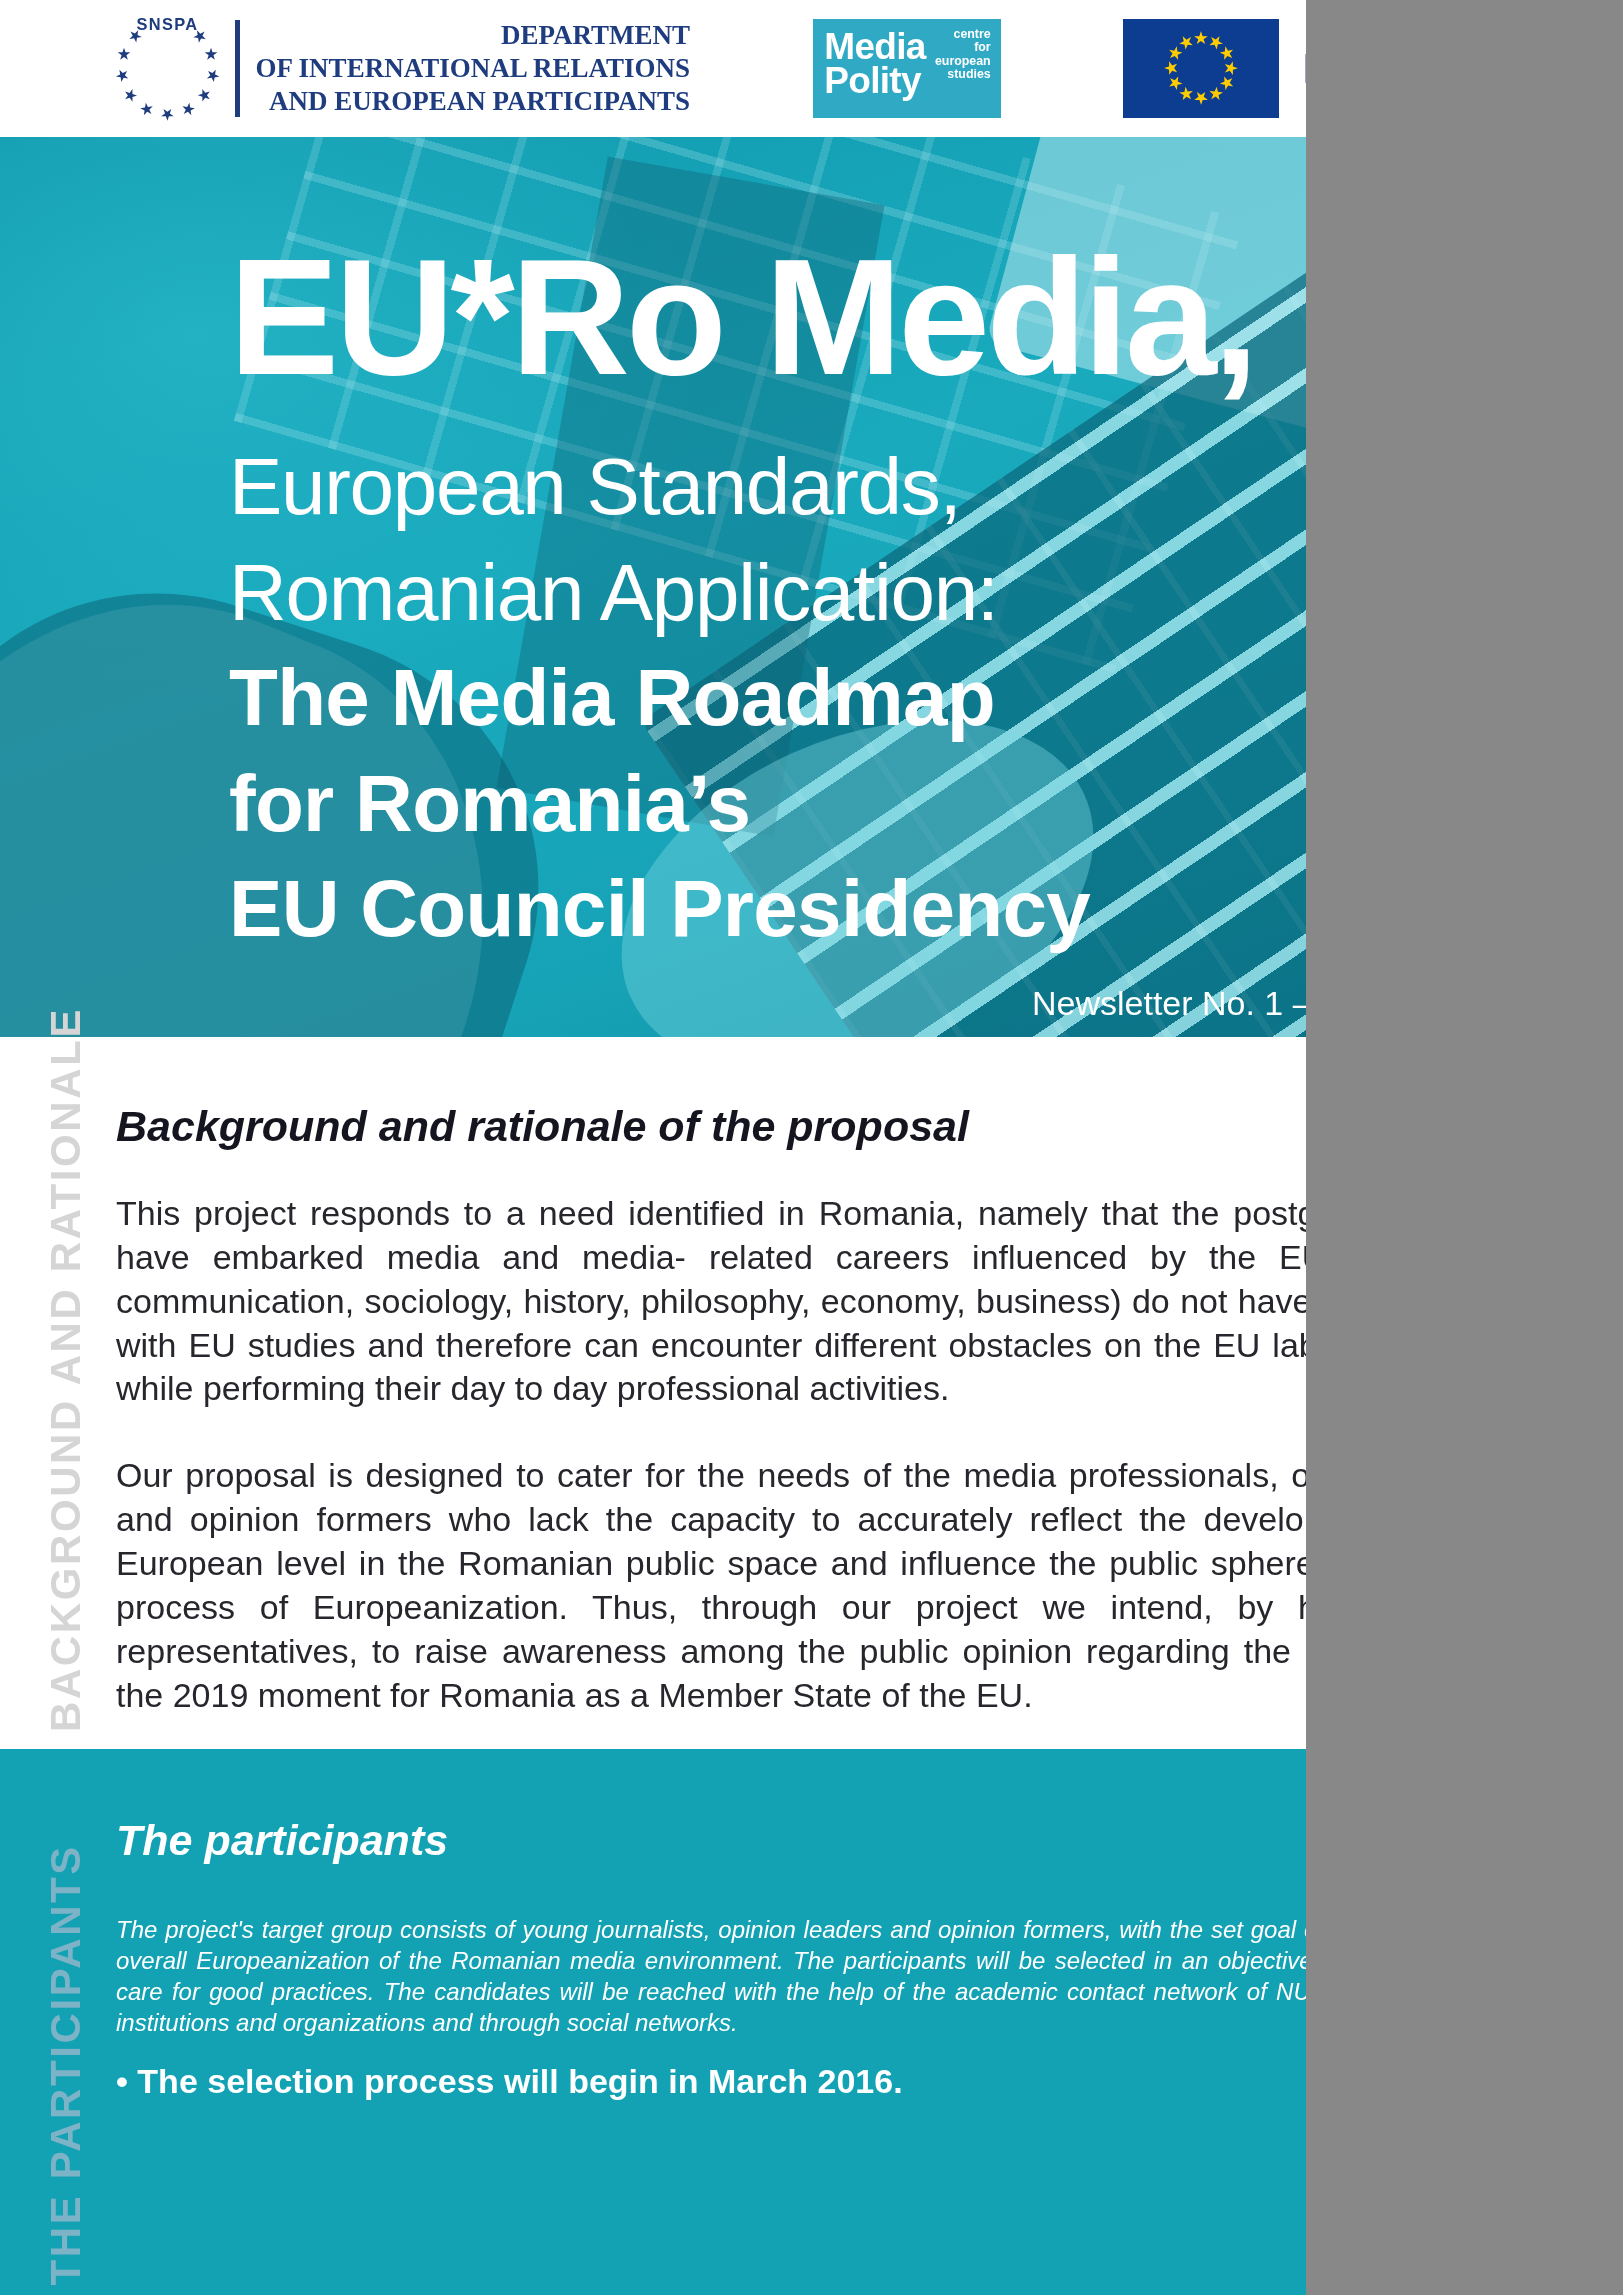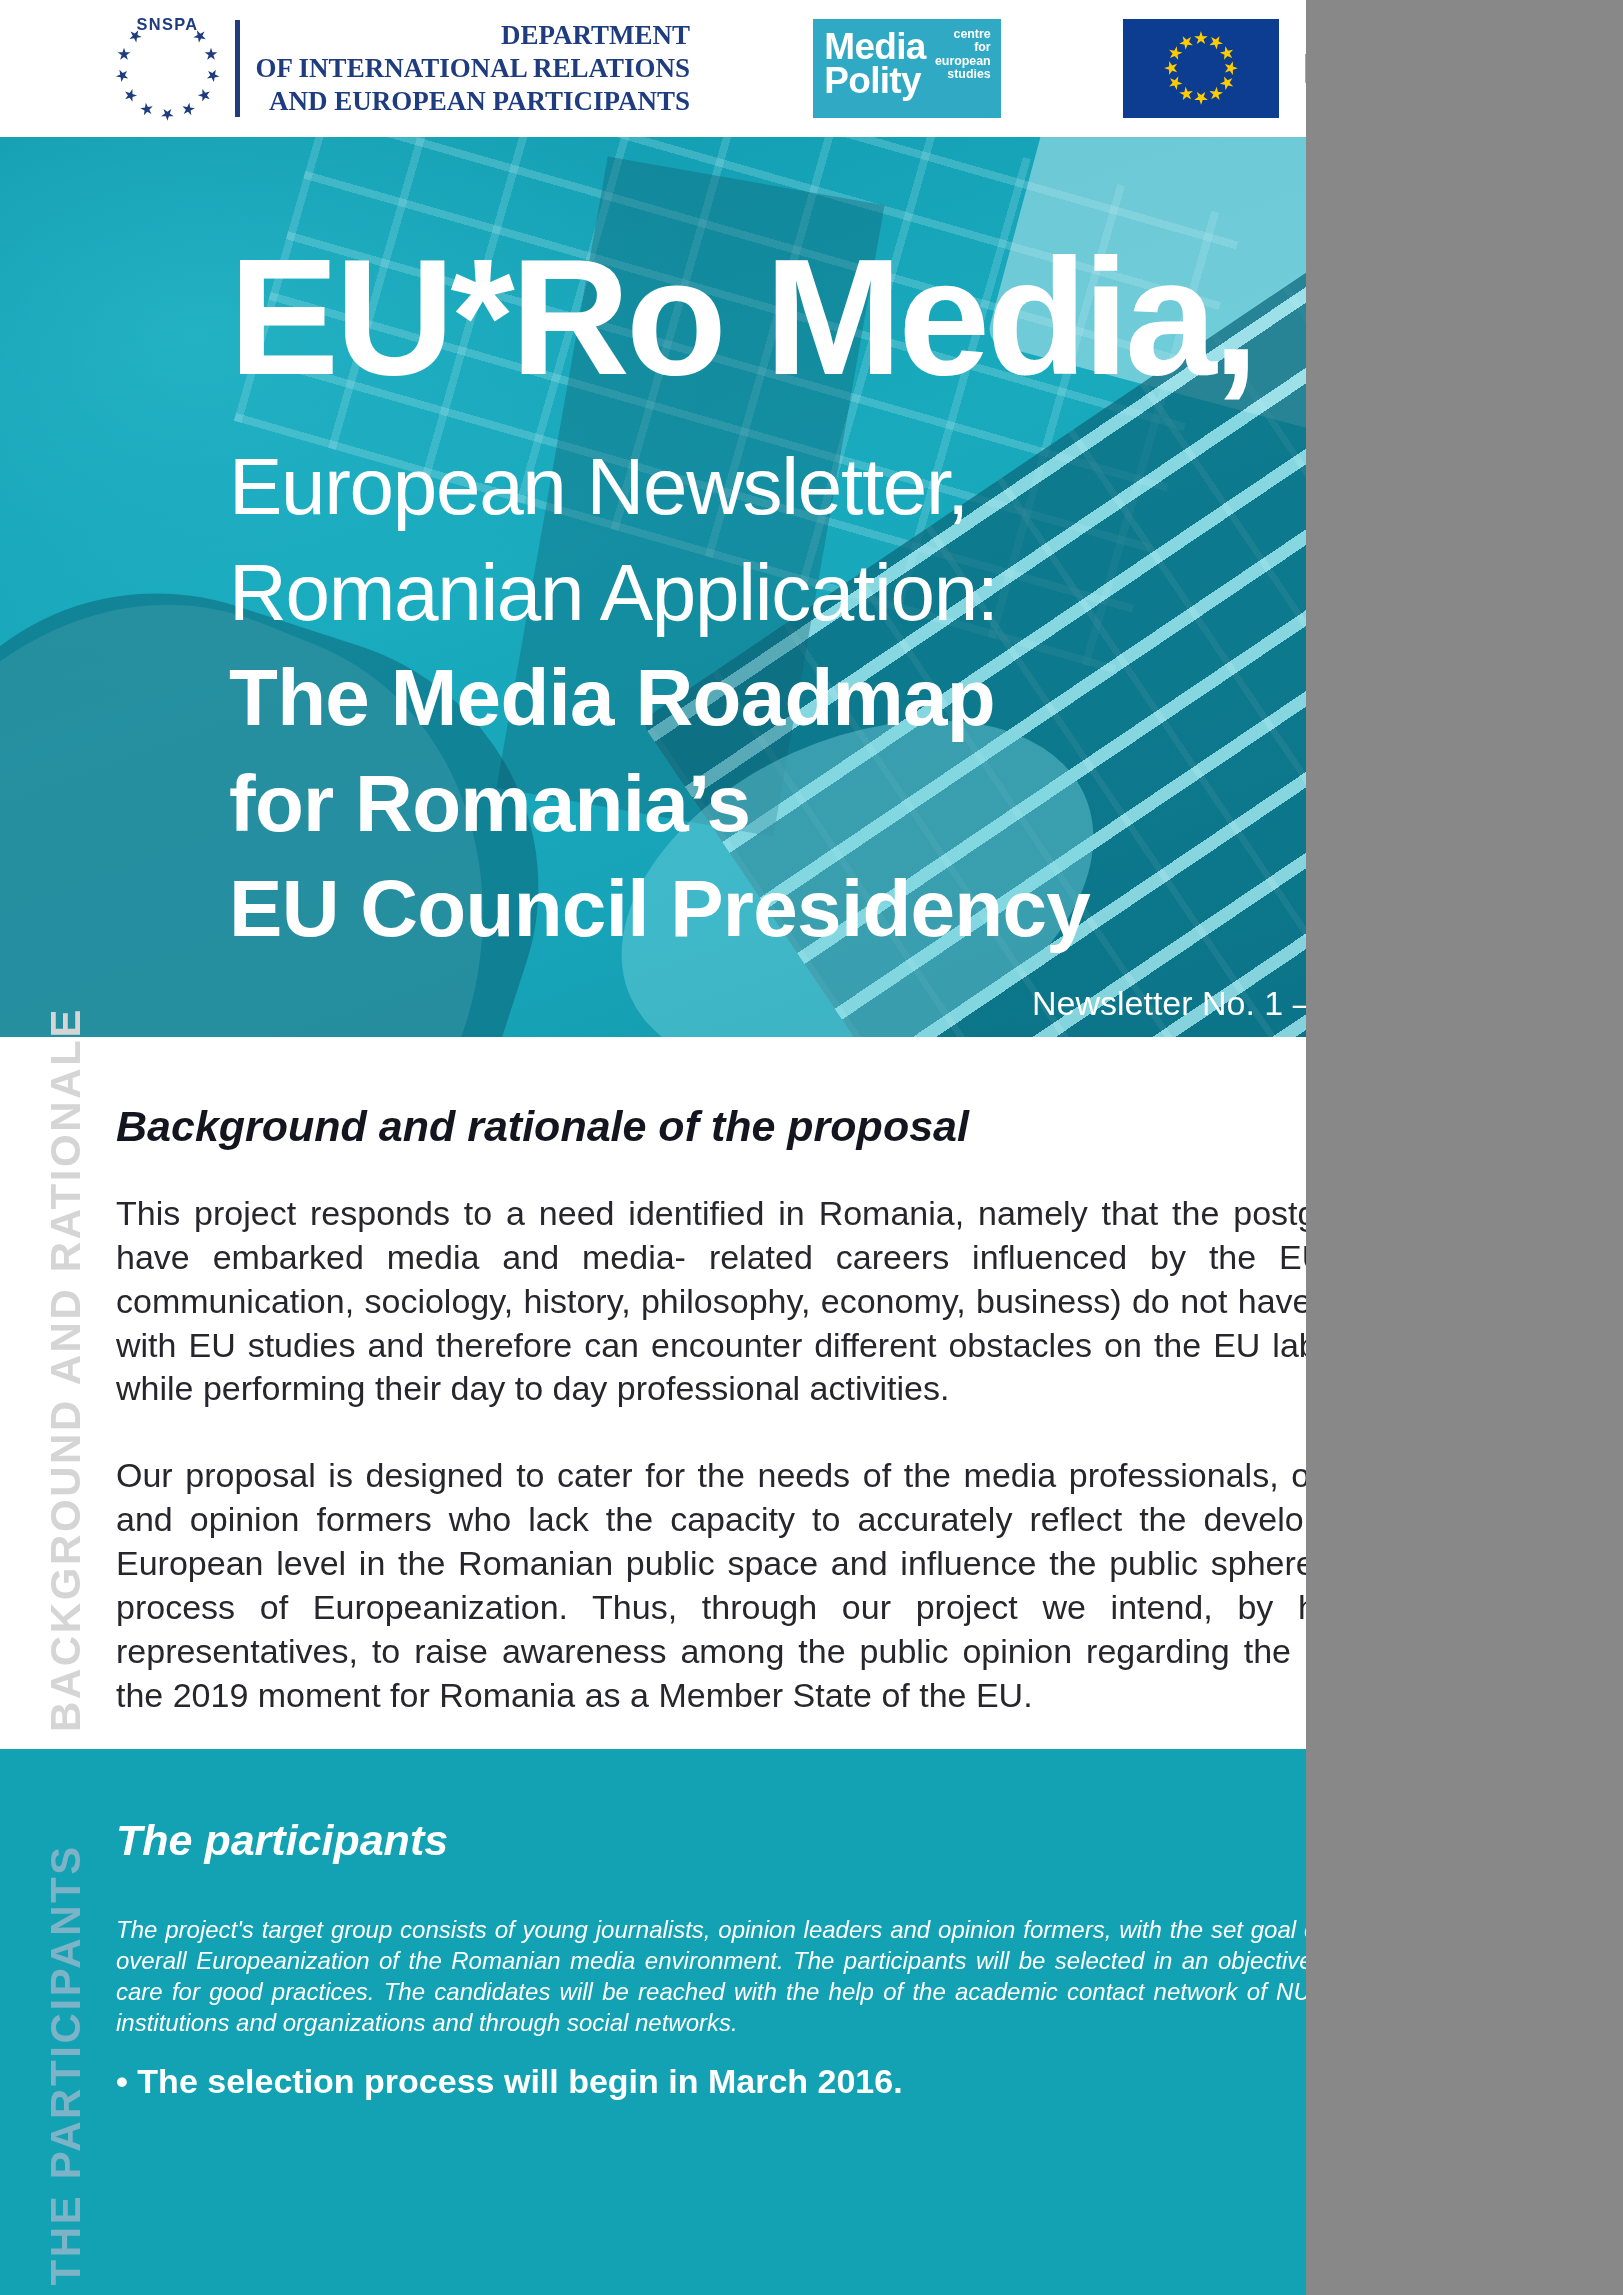--- a/index.html
+++ b/index.html
@@ -154,21 +154,21 @@
     <div class="ph ph-screen"></div>
     <div class="ph ph-main-kbd"></div>
     <div class="ph ph-dark-mid"></div>
     <div class="ph ph-shoulder"></div>
     <div class="ph ph-hand"></div>
     <div class="ph ph-dark-bl"></div>
 
     <div class="hero-text">
       <div class="hero-title">EU*Ro Media,</div>
       <div class="hero-sub">
-        <div>European Newsletter,</div>
+        <div>European Standards,</div>
         <div>Romanian Application:</div>
       </div>
       <div class="hero-sub-bold">
         <div>The Media Roadmap</div>
         <div>for Romania’s</div>
         <div>EU Council Presidency</div>
       </div>
     </div>
     <div class="hero-issue">Newsletter No. 1 – November 2015</div>
   </div>

